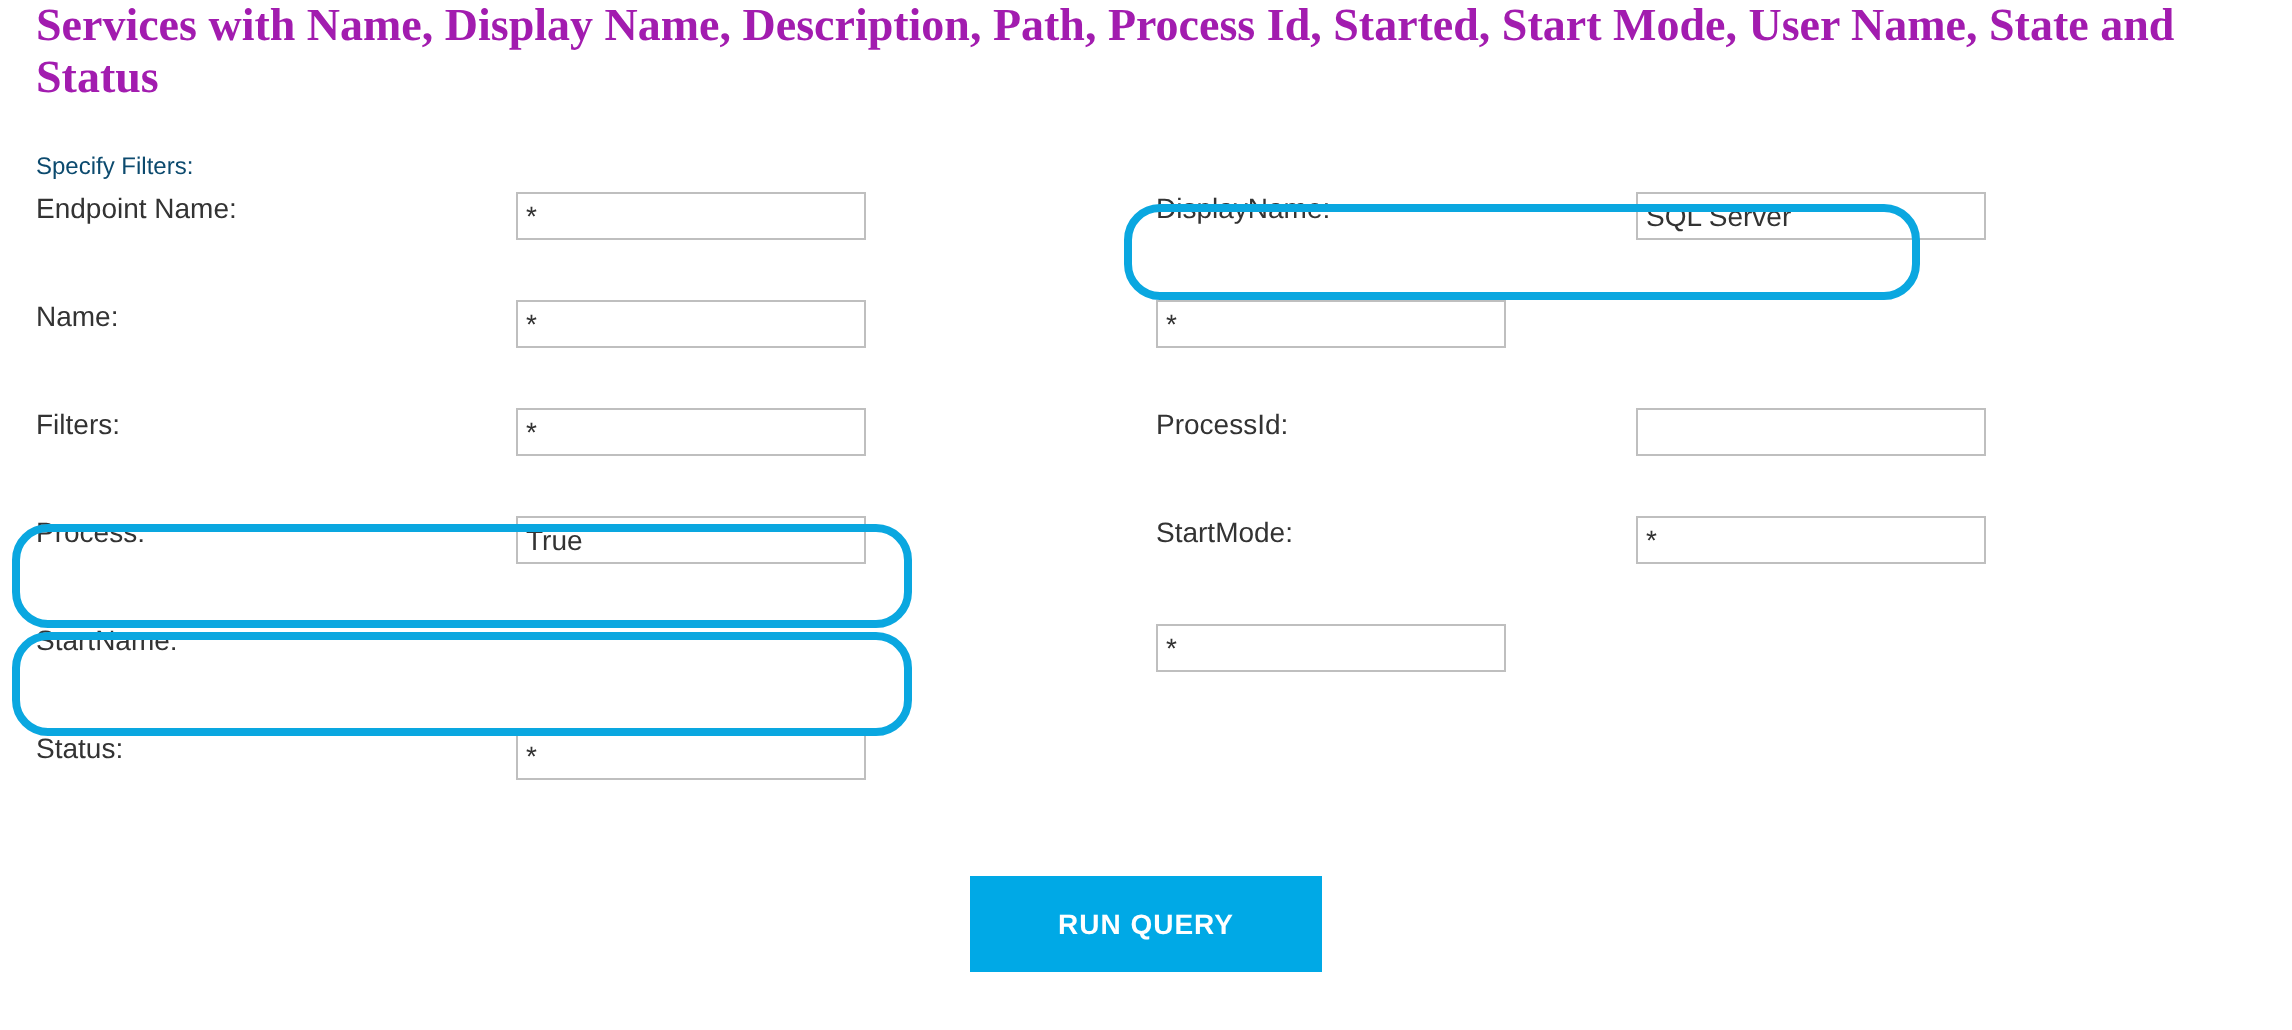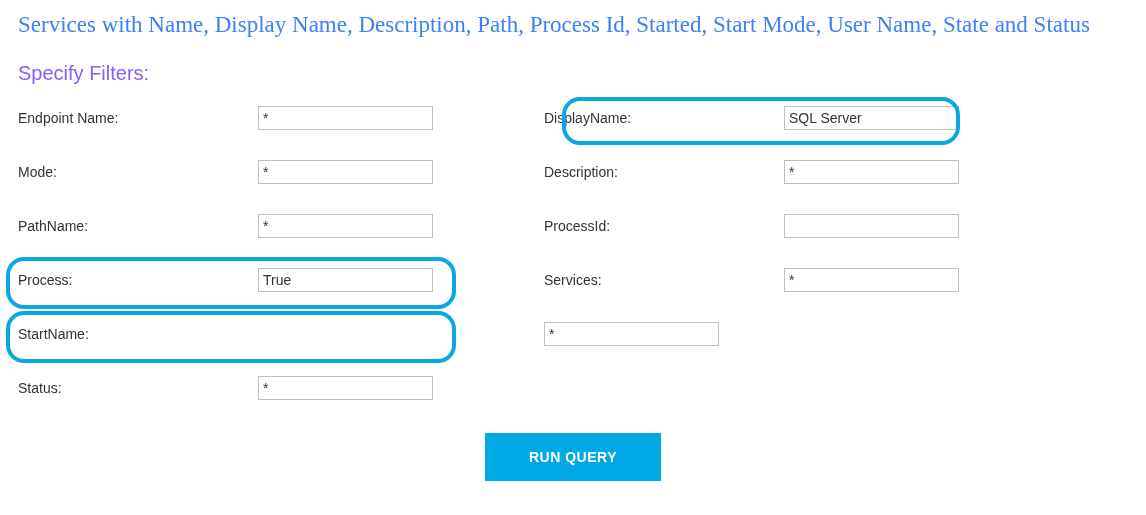--- a/index.html
+++ b/index.html
@@ -5,45 +5,45 @@
     * { box-sizing: border-box; margin: 0; padding: 0; }
     body {
       font-family: Arial, Helvetica, sans-serif;
       width: 1146px;
       background: #fff;
       color: #333;
     }
     .heading {
       font-family: Georgia, 'Times New Roman', serif;
       font-size: 23px;
-      font-weight: 400;
-      color: #3b82f6;
-      padding: 12px 18px 0 18px;
+      font-weight: 700;
+      color: #a21caf;
+      padding: 0 18px 0 18px;
     }
     .specify {
-      font-size: 20px;
-      color: #8b5cf6;
+      font-size: 12px;
+      color: #0c4a6e;
       padding: 24px 18px 6px 18px;
     }
     .form-area {
       position: relative;
       padding: 0 18px;
     }
     .columns {
       display: flex;
       gap: 0;
     }
     .col {
       flex: 0 0 auto;
     }
     .col-left { width: 450px; }
-    .col-right { width: 450px; margin-left: 76px; }
+    .col-right { width: 450px; margin-left: 110px; }
     .row {
       display: flex;
-      align-items: center;
+      align-items: flex-start;
       height: 54px;
     }
     .row label {
       width: 240px;
       font-size: 14px;
       color: #333;
     }
     .row input[type="text"] {
       width: 175px;
       height: 24px;
@@ -94,25 +94,25 @@
   <div class="highlight hl2"></div>
   <div class="highlight hl3"></div>
 
   <div class="columns">
     <div class="col col-left">
       <div class="row">
         <label>Endpoint Name:</label>
         <input type="text" value="*" style="">
       </div>
       <div class="row">
-        <label>Mode:</label>
+        <label>Name:</label>
         <input type="text" value="*" style="">
       </div>
       <div class="row">
-        <label>PathName:</label>
+        <label>Filters:</label>
         <input type="text" value="*" style="">
       </div>
       <div class="row">
         <label>Process:</label>
         <input type="text" value="True" style="">
       </div>
       <div class="row">
         <label>StartName:</label>
       </div>
       <div class="row">
@@ -120,29 +120,28 @@
         <input type="text" value="*" style="">
       </div>
     </div>
 
     <div class="col col-right">
       <div class="row">
         <label>DisplayName:</label>
         <input type="text" value="SQL Server" style="">
       </div>
       <div class="row">
-        <label>Description:</label>
         <input type="text" value="*" style="">
       </div>
       <div class="row">
         <label>ProcessId:</label>
         <input type="text" value="" style="">
       </div>
       <div class="row">
-        <label>Services:</label>
+        <label>StartMode:</label>
         <input type="text" value="*" style="">
       </div>
       <div class="row">
         <input type="text" value="*" style="">
       </div>
     </div>
   </div>
 
   <div class="button-wrap">
     <button class="run-btn">RUN QUERY</button>

